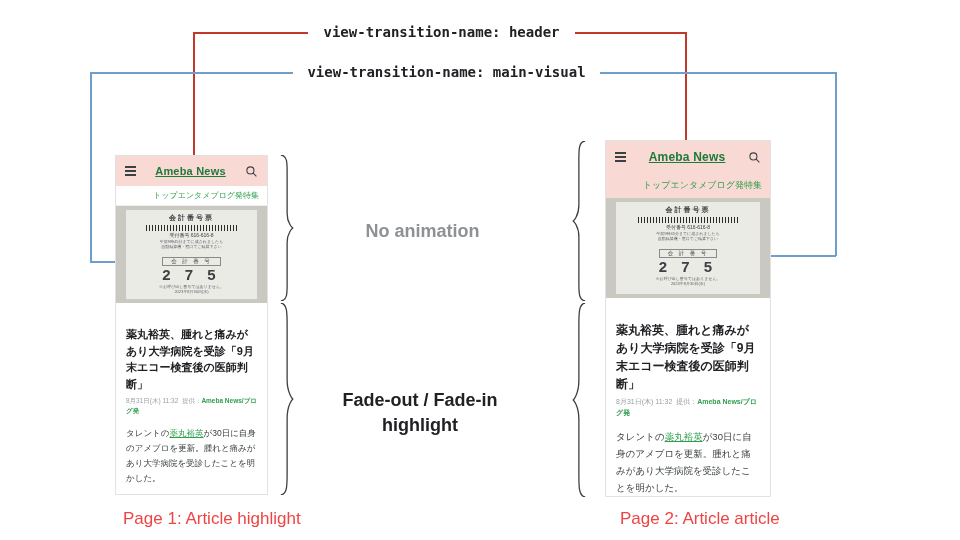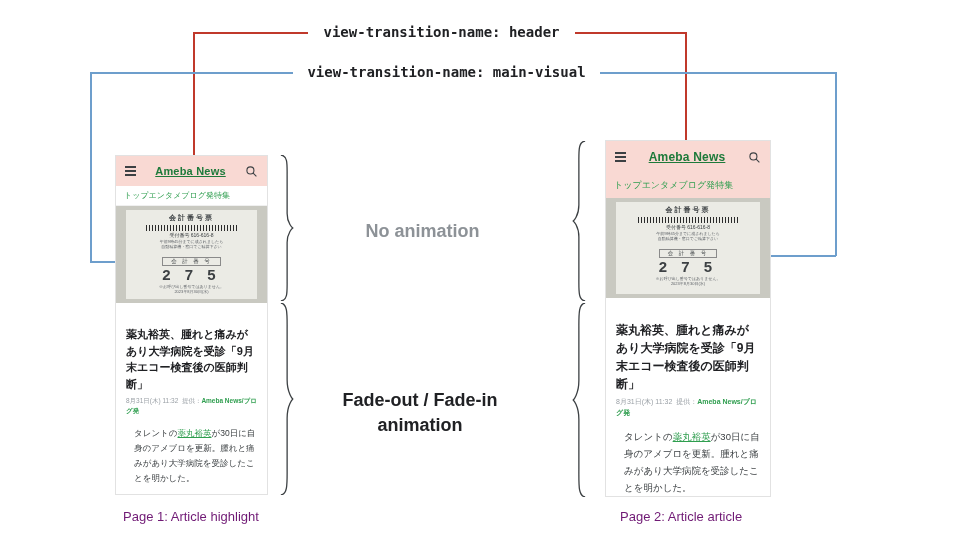--- a/index.html
+++ b/index.html
@@ -14,21 +14,21 @@
   
   .code-label{position:absolute;z-index:3;text-align:center;background:#fff;
     font-family:"DejaVu Sans Mono","Liberation Mono",monospace;
     font-weight:bold;font-size:14px;color:#202124;padding:0 6px;}
 
   
   .mid-note{position:absolute;text-align:center;font-size:18px;}
   .gray-note{color:#8d9297;font-weight:400;}
   .bold-note{color:#202124;font-weight:700;line-height:1.4;}
 
-  .caption{position:absolute;font-size:13px;color:#701a75;}
+  .caption{position:absolute;font-size:17px;color:#ef4444;}
 
   
   .brace{position:absolute;}
   .brace svg{width:100%;height:100%;display:block;}
   .brace.mirror svg{transform:scaleX(-1);}
 
   
   .phone{position:absolute;background:#fff;border:1px solid #e2e2e2;overflow:hidden;box-sizing:border-box;}
   .p1{left:115px;top:155px;width:153px;height:340px;}
   .p2{left:605px;top:140px;width:166px;height:357px;}
@@ -38,21 +38,21 @@
   .p2 .ph-header{height:32px;}
   .logo{font-weight:bold;color:#1d7a3a;letter-spacing:.2px;text-decoration:underline;}
   .p1 .logo{font-size:11px;}
   .p2 .logo{font-size:12px;}
 
   .hamburger{display:inline-flex;flex-direction:column;gap:2.5px;cursor:pointer;}
   .hamburger span{display:block;width:11px;height:1.4px;background:#3c4043;}
 
   .search-icon{width:13px;height:13px;cursor:pointer;}
 
-  .ph-nav{display:flex;justify-content:flex-start;align-items:center;padding:0 8px;box-sizing:border-box;}
+  .ph-nav{display:flex;justify-content:flex-end;align-items:center;padding:0 8px;box-sizing:border-box;}
   .p1 .ph-nav{height:20px;background:#fff;border-bottom:1px solid #f0f0f0;}
   .p2 .ph-nav{height:25px;background:#f9d9d3;}
   .ph-nav .tab{color:#2f9e4f;cursor:pointer;}
   .p1 .ph-nav .tab{font-size:8px;}
   .p2 .ph-nav .tab{font-size:9px;}
 
   
   .visual{background:#c9c9c1;box-sizing:border-box;padding:4px 10px;}
   .p1 .visual{height:97px;}
   .p2 .visual{height:100px;}
@@ -69,21 +69,21 @@
 
   
   .article{padding:23px 10px 0;box-sizing:border-box;}
   .art-title{font-weight:bold;}
   .p1 .art-title{font-size:11px;line-height:1.5;}
   .p2 .art-title{font-size:12px;line-height:1.5;}
   .art-meta{margin-top:4px;color:#9aa0a6;}
   .p1 .art-meta{font-size:6.5px;line-height:1.5;}
   .p2 .art-meta{font-size:7px;line-height:1.5;}
   .art-meta .provider{color:#2f9e4f;font-weight:bold;}
-  .art-body{color:#3c4043;margin-left:8px;}
+  .art-body{color:#3c4043;}
   .p1 .art-body{font-size:8.5px;line-height:1.8;margin-top:10px;}
   .p2 .art-body{font-size:9.5px;line-height:1.8;margin-top:10px;}
   .art-body .body-link{color:#2f9e4f;text-decoration:underline;cursor:pointer;}
   .art-body.second{margin-top:9px;}
   .read-more{margin-top:12px;height:24px;border-radius:14px;background:#2d8b44;color:#fff;
      font-size:9px;font-weight:bold;display:flex;align-items:center;justify-content:center;cursor:pointer;}
 </style>
 </head>
 <body>
 
@@ -96,21 +96,21 @@
   <div class="line blue" style="left:90px;top:72px;width:746px;height:1.5px;"></div>
   <div class="line blue" style="left:90px;top:72px;width:1.5px;height:190px;"></div>
   <div class="line blue" style="left:90px;top:261px;width:26px;height:1.5px;"></div>
   <div class="line blue" style="left:835px;top:72px;width:1.5px;height:184px;"></div>
   <div class="line blue" style="left:770px;top:255px;width:66px;height:1.5px;"></div>
 
   <div class="code-label" style="left:308px;top:24px;width:255px;">view-transition-name: header</div>
   <div class="code-label" style="left:293px;top:64px;width:295px;">view-transition-name: main-visual</div>
 
   <div class="mid-note gray-note" style="left:330px;top:221px;width:185px;font-weight:bold;">No animation</div>
-  <div class="mid-note bold-note" style="left:305px;top:388px;width:230px;">Fade-out / Fade-in animation</div>
+  <div class="mid-note bold-note" style="left:305px;top:388px;width:230px;">Fade-out / Fade-in highlight</div>
 
   <div class="brace" style="left:279px;top:155px;width:15px;height:146px;">
     <svg viewBox="0 0 12 100" preserveAspectRatio="none">
         <path d="M1.5,0 C7,0.5 6.5,6 6.5,14 L6.5,40 C6.5,47 11,50 11,50 C11,50 6.5,53 6.5,60 L6.5,86 C6.5,94 7,99.5 1.5,100" fill="none" stroke="#3c4043" stroke-width="1.3" vector-effect="non-scaling-stroke"></path>
       </svg>
   </div>
   <div class="brace" style="left:279px;top:303px;width:15px;height:192px;">
     <svg viewBox="0 0 12 100" preserveAspectRatio="none">
         <path d="M1.5,0 C7,0.5 6.5,6 6.5,14 L6.5,40 C6.5,47 11,50 11,50 C11,50 6.5,53 6.5,60 L6.5,86 C6.5,94 7,99.5 1.5,100" fill="none" stroke="#3c4043" stroke-width="1.3" vector-effect="non-scaling-stroke"></path>
       </svg>

